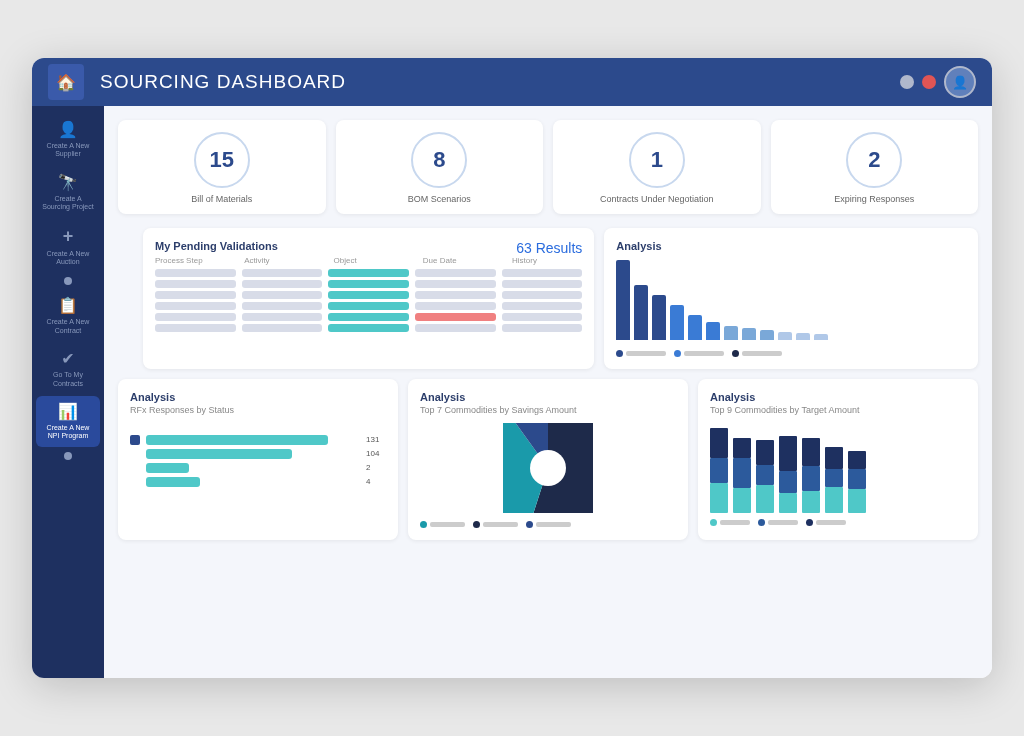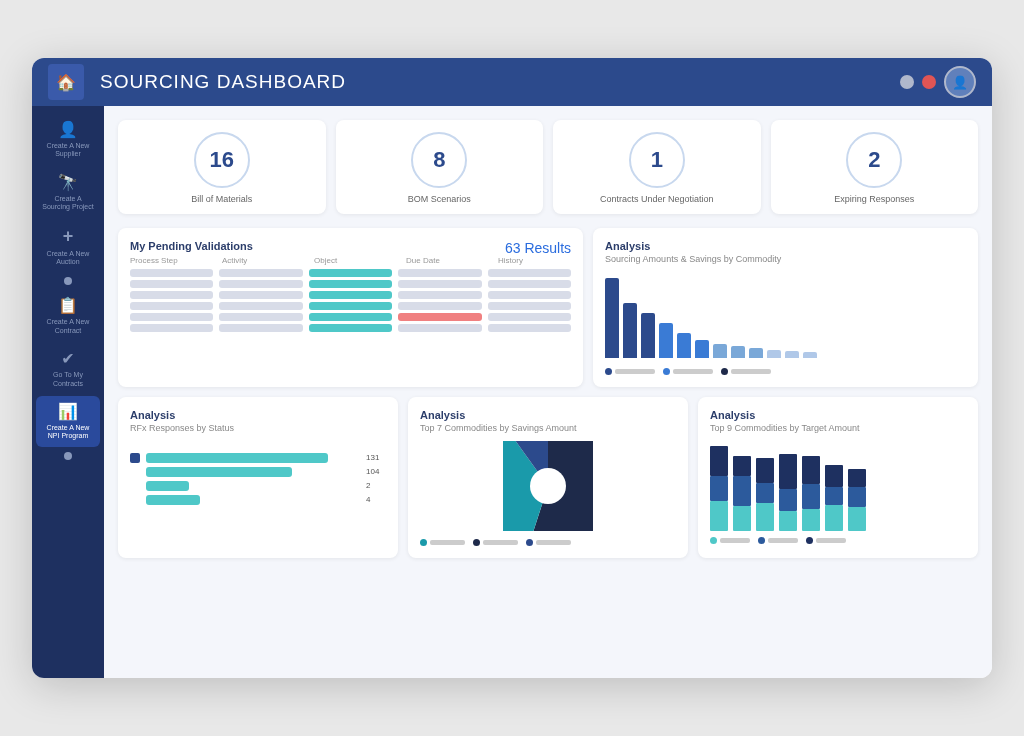--- a/index.html
+++ b/index.html
@@ -114,21 +114,21 @@
           <span style="font-size:7px;line-height:1.2;">Create A New NPI Program</span>
         </div>
         <div class="sidebar-dot"></div>
       </div>
 
       <div class="content">
 
         <div class="kpi-row">
           <div class="kpi-card">
             <div class="kpi-circle">
-              <span>16</span>
+              <span>15</span>
             </div>
             <span class="kpi-label">Bill of Materials</span>
           </div>
           <div class="kpi-card">
             <div class="kpi-circle">
               <span>8</span>
             </div>
             <span class="kpi-label">BOM Scenarios</span>
           </div>
           <div class="kpi-card">
@@ -140,21 +140,21 @@
           <div class="kpi-card">
             <div class="kpi-circle">
               <span>2</span>
             </div>
             <span class="kpi-label">Expiring Responses</span>
           </div>
         </div>
 
         <div style="display:flex;gap:10px;margin-bottom:10px;">
 
-          <div class="panel" style="flex:1.1;">
+          <div class="panel" style="flex:1.1;margin-left:25px;">
             <div style="display:flex;justify-content:space-between;align-items:center;">
               <span class="panel-title">My Pending Validations</span>
               <span style="font-size:14px;color:#2a6cde;">63 Results</span>
             </div>
             <div class="table-header">
               <span class="th">Process Step</span>
               <span class="th">Activity</span>
               <span class="th">Object</span>
               <span class="th">Due Date</span>
               <span class="th">History</span>
@@ -200,21 +200,20 @@
                 <div class="td-bar gray"></div>
                 <div class="td-bar teal"></div>
                 <div class="td-bar gray"></div>
                 <div class="td-bar gray"></div>
               </div>
             </div>
           </div>
 
           <div class="analysis-panel" style="flex:0.9;">
             <div class="analysis-title">Analysis</div>
-            <div class="analysis-subtitle">Sourcing Amounts &amp; Savings by Commodity</div>
             <div class="bar-chart" id="sourcing-bar-chart">
                 <div class="bar" style="width: 14px; height: 80px; background: rgb(44, 74, 140);"></div>
                 <div class="bar" style="width: 14px; height: 55px; background: rgb(44, 74, 140);"></div>
                 <div class="bar" style="width: 14px; height: 45px; background: rgb(44, 74, 140);"></div>
                 <div class="bar" style="width: 14px; height: 35px; background: rgb(58, 123, 213);"></div>
                 <div class="bar" style="width: 14px; height: 25px; background: rgb(58, 123, 213);"></div>
                 <div class="bar" style="width: 14px; height: 18px; background: rgb(58, 123, 213);"></div>
                 <div class="bar" style="width: 14px; height: 14px; background: rgb(122, 168, 216);"></div>
                 <div class="bar" style="width: 14px; height: 12px; background: rgb(122, 168, 216);"></div>
                 <div class="bar" style="width: 14px; height: 10px; background: rgb(122, 168, 216);"></div>

